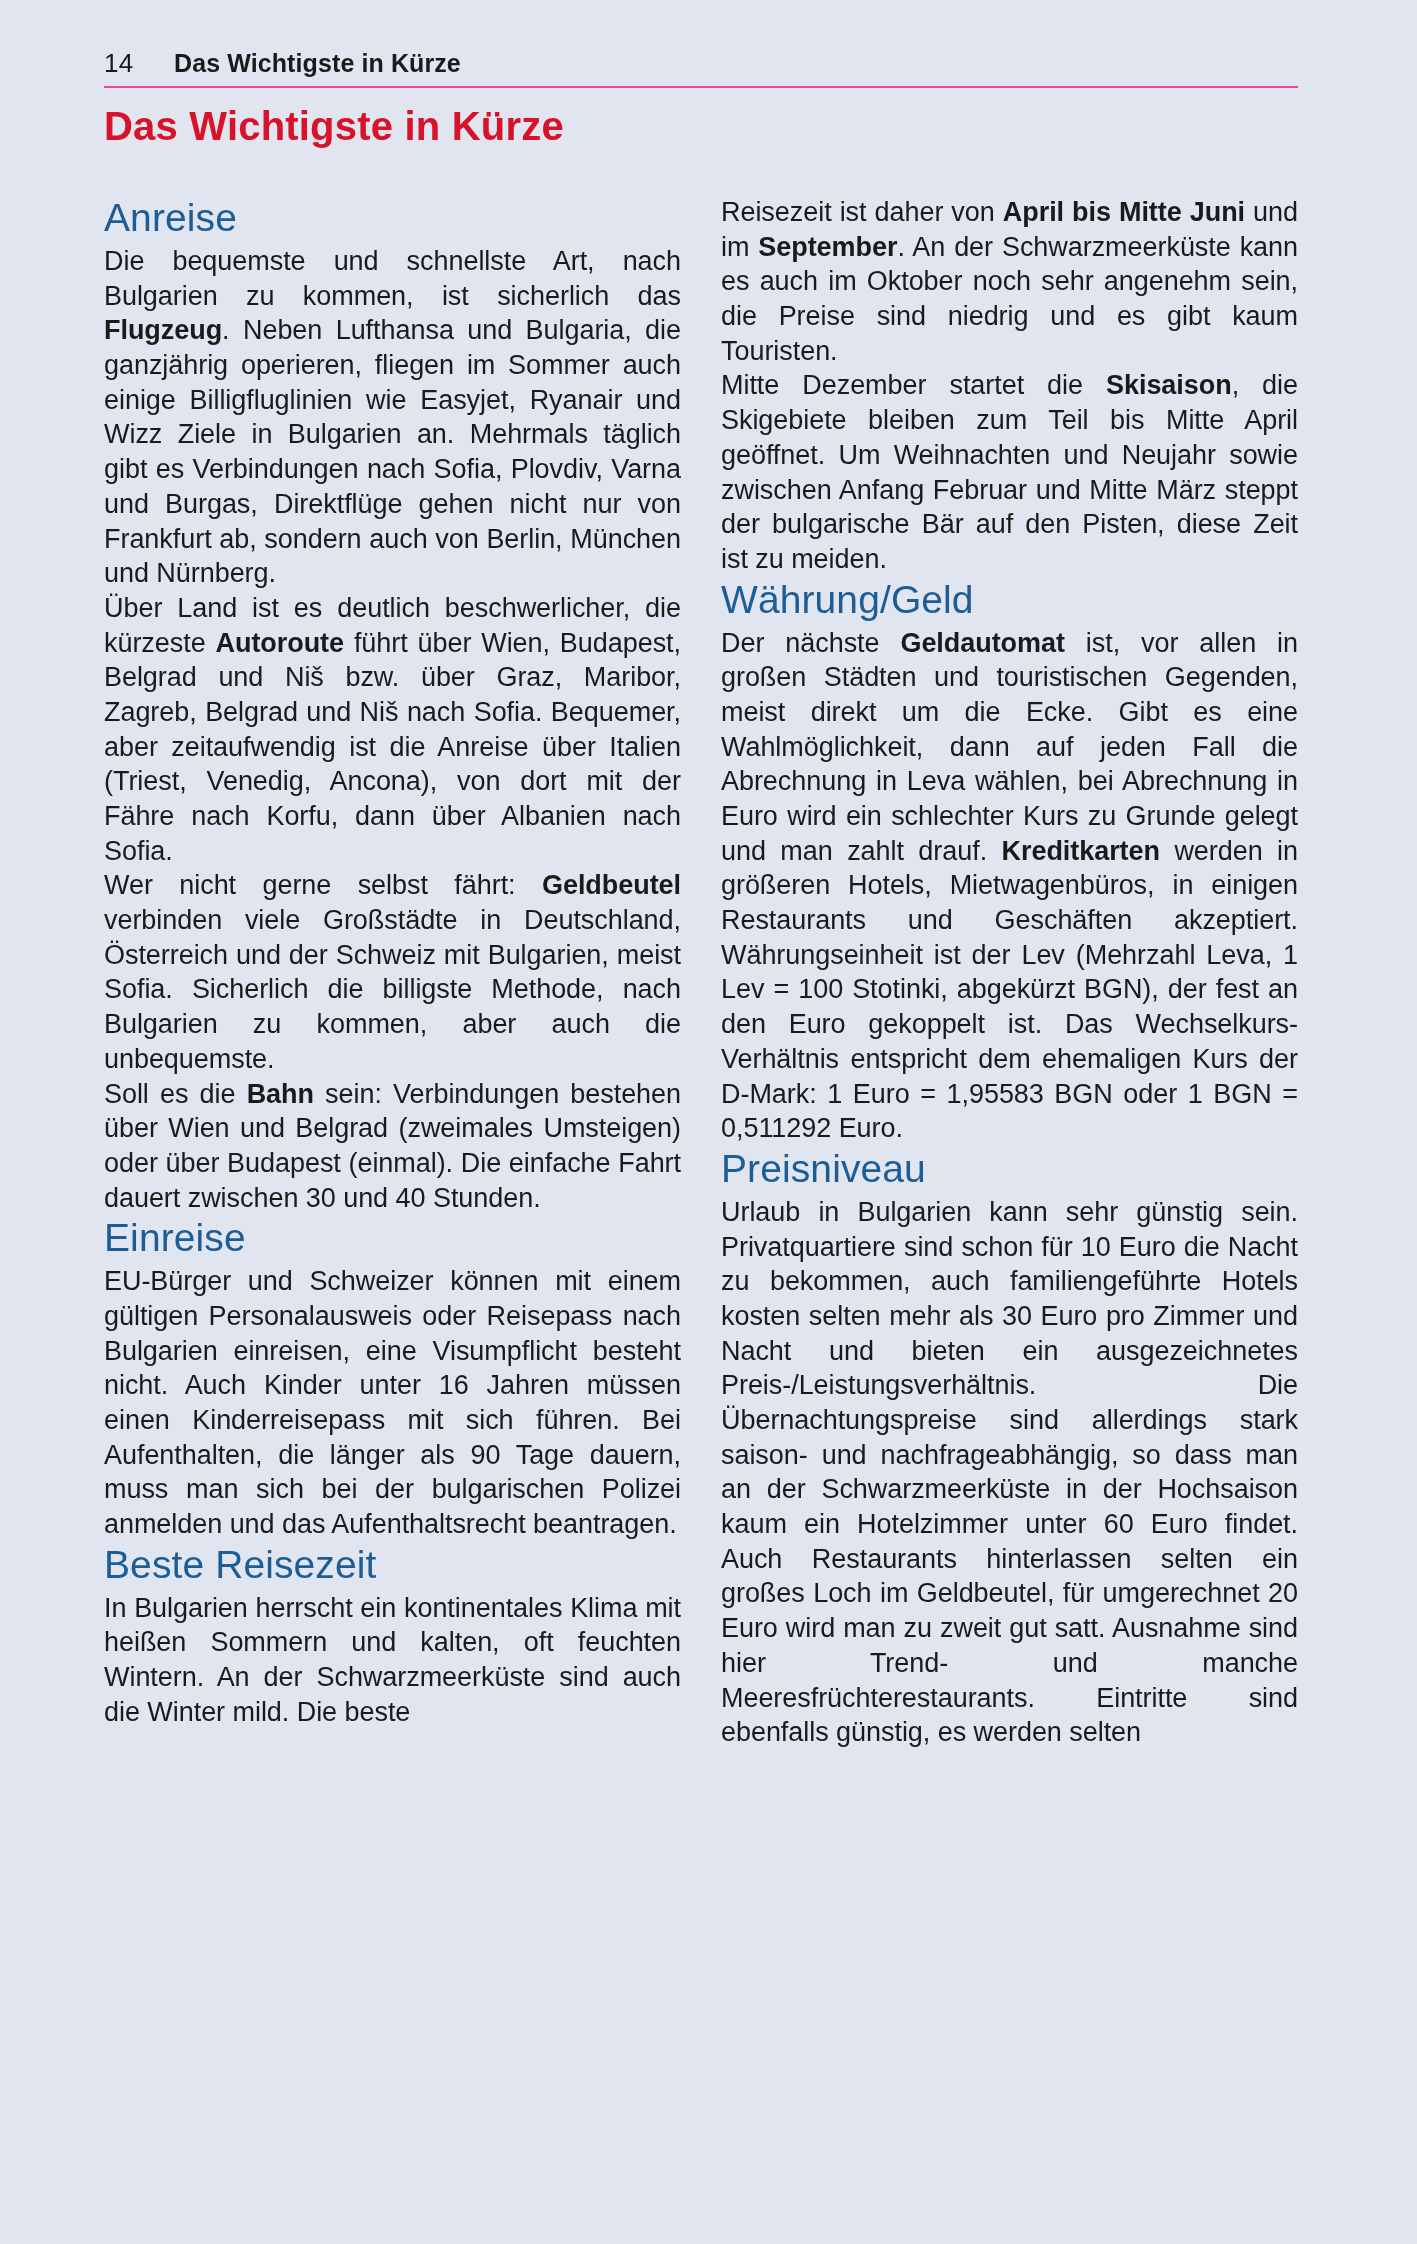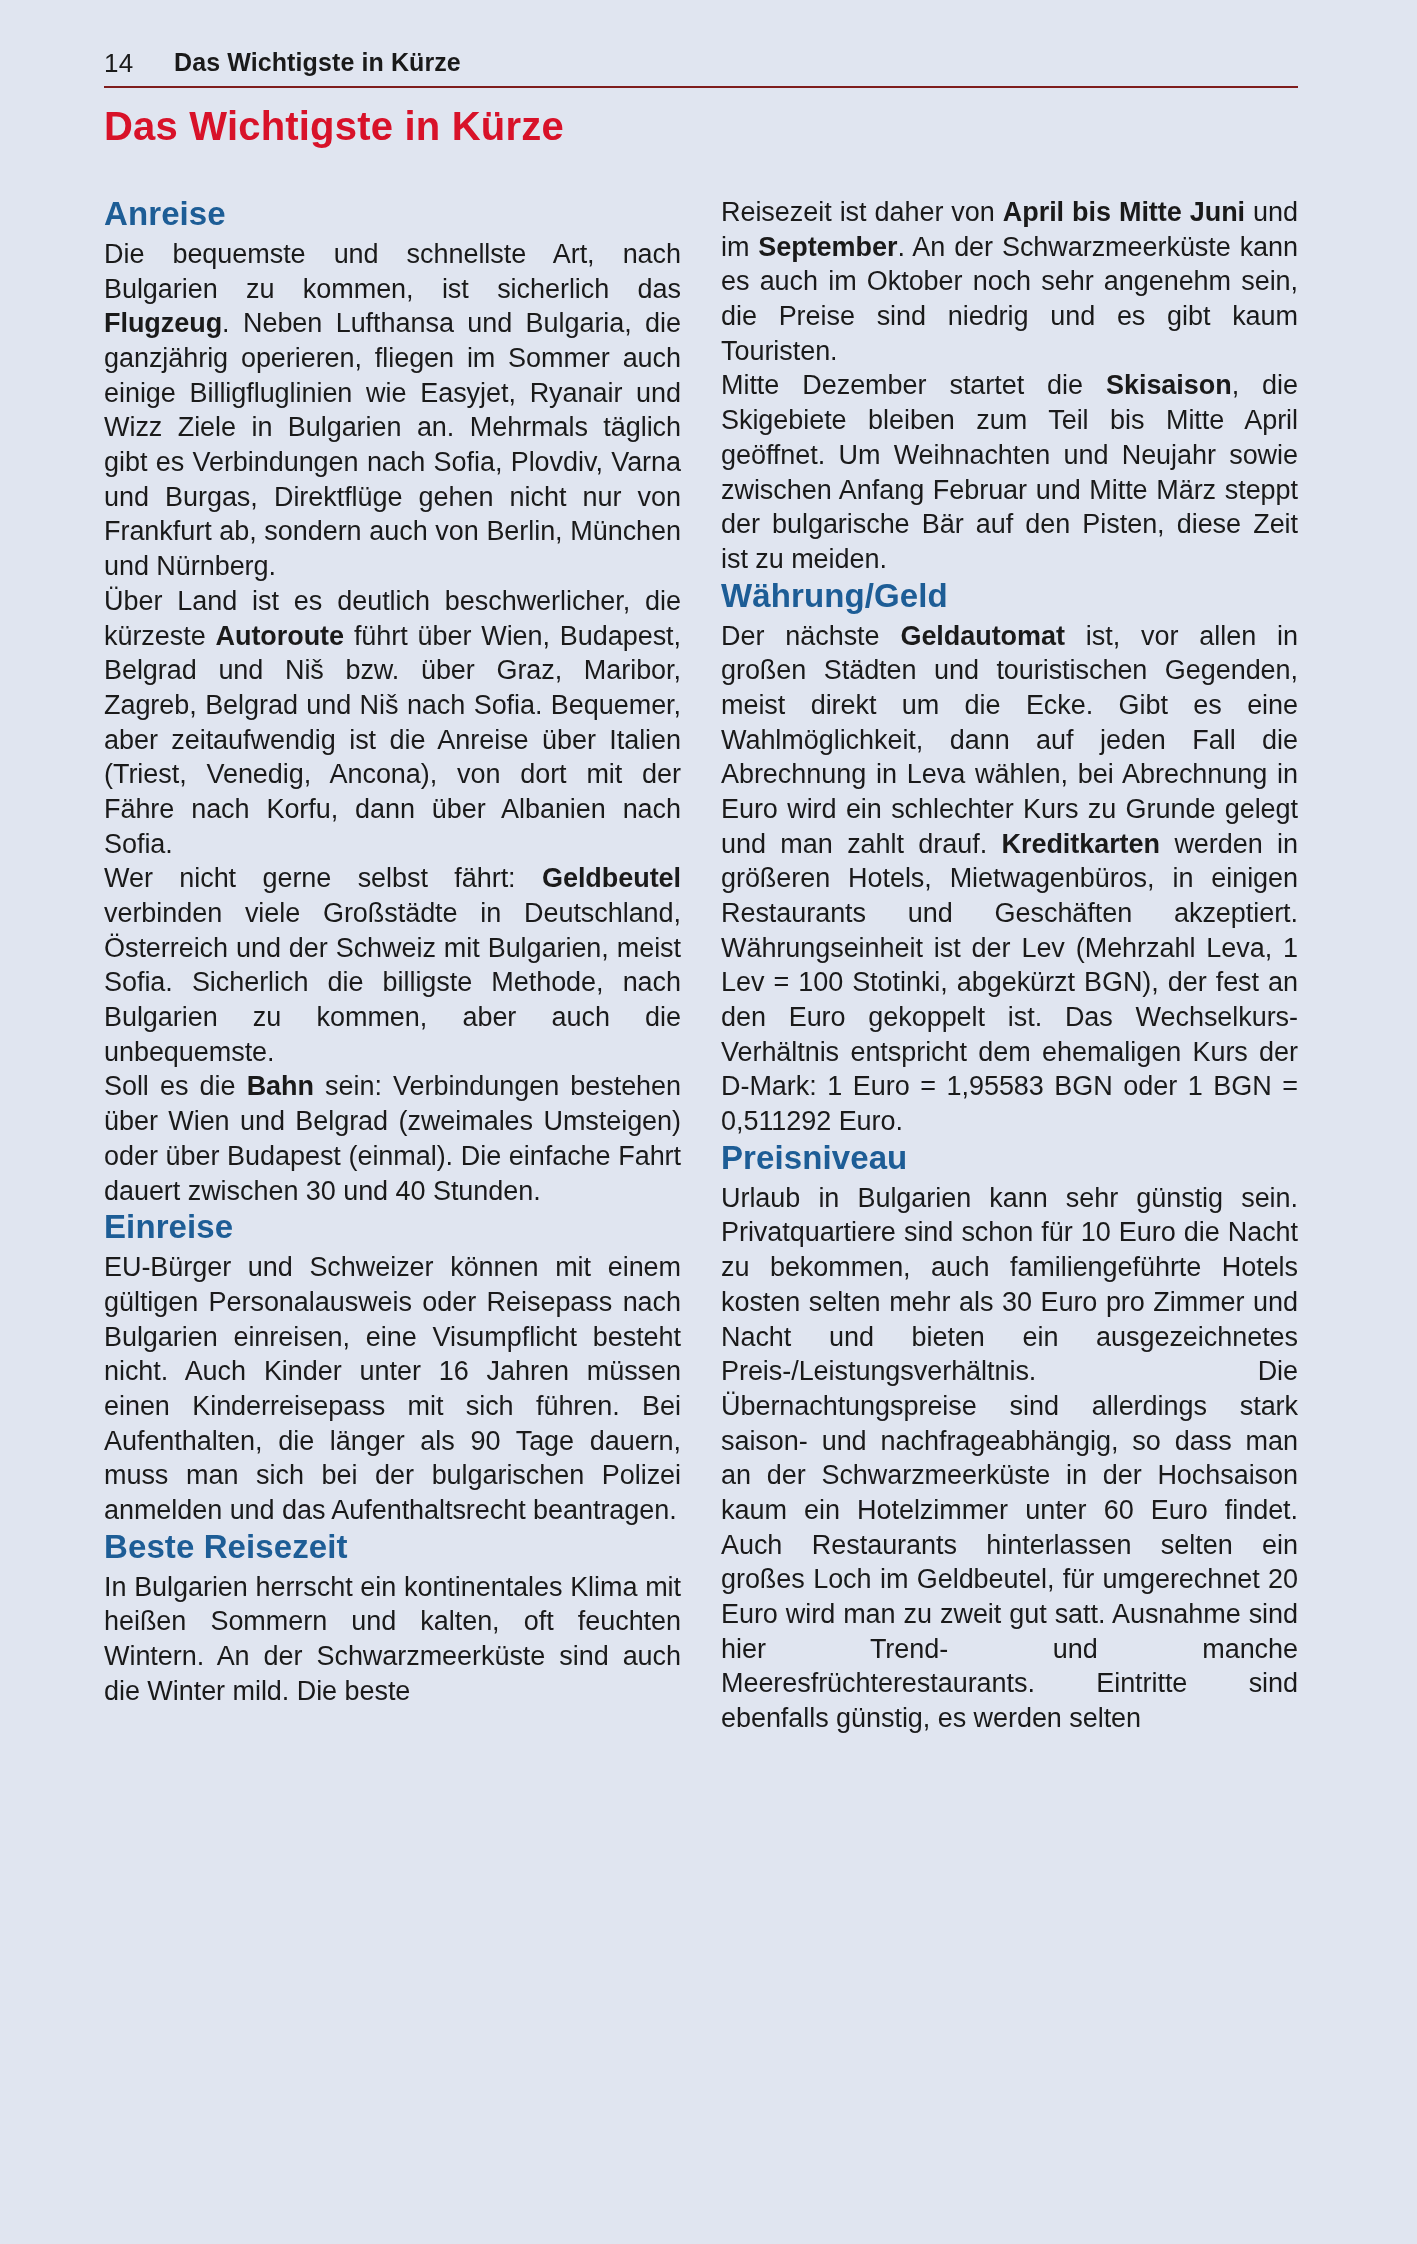--- a/index.html
+++ b/index.html
@@ -23,22 +23,22 @@
     padding: 0;
   }
 
   
   .running-head {
     position: absolute;
     left: 104px;
     top: 48px;
     width: 1194px;
     display: flex;
-    align-items: flex-start;
-    border-bottom: 2px solid #7f1d1d;
+    align-items: center;
+    border-bottom: 2px solid #ec4899;
     padding-bottom: 7px;
   }
   .folio {
     font-size: 26px;
     font-weight: 400;
     color: #1a1a1a;
     letter-spacing: 0.2px;
     min-width: 70px;
   }
   .running-title {
@@ -69,22 +69,22 @@
     height: 2010px;
     display: flex;
     gap: 40px;
   }
   .col {
     width: 577px;
     position: relative;
   }
 
   h2.section-head {
-    font-size: 33px;
-    font-weight: bold;
+    font-size: 39px;
+    font-weight: normal;
     color: #1d5d96;
     margin: 0 0 3px 0;
     line-height: 1.18;
     letter-spacing: 0.1px;
   }
   h2.section-head.spaced {
   }
 
   p.body {
     font-size: 27px;

